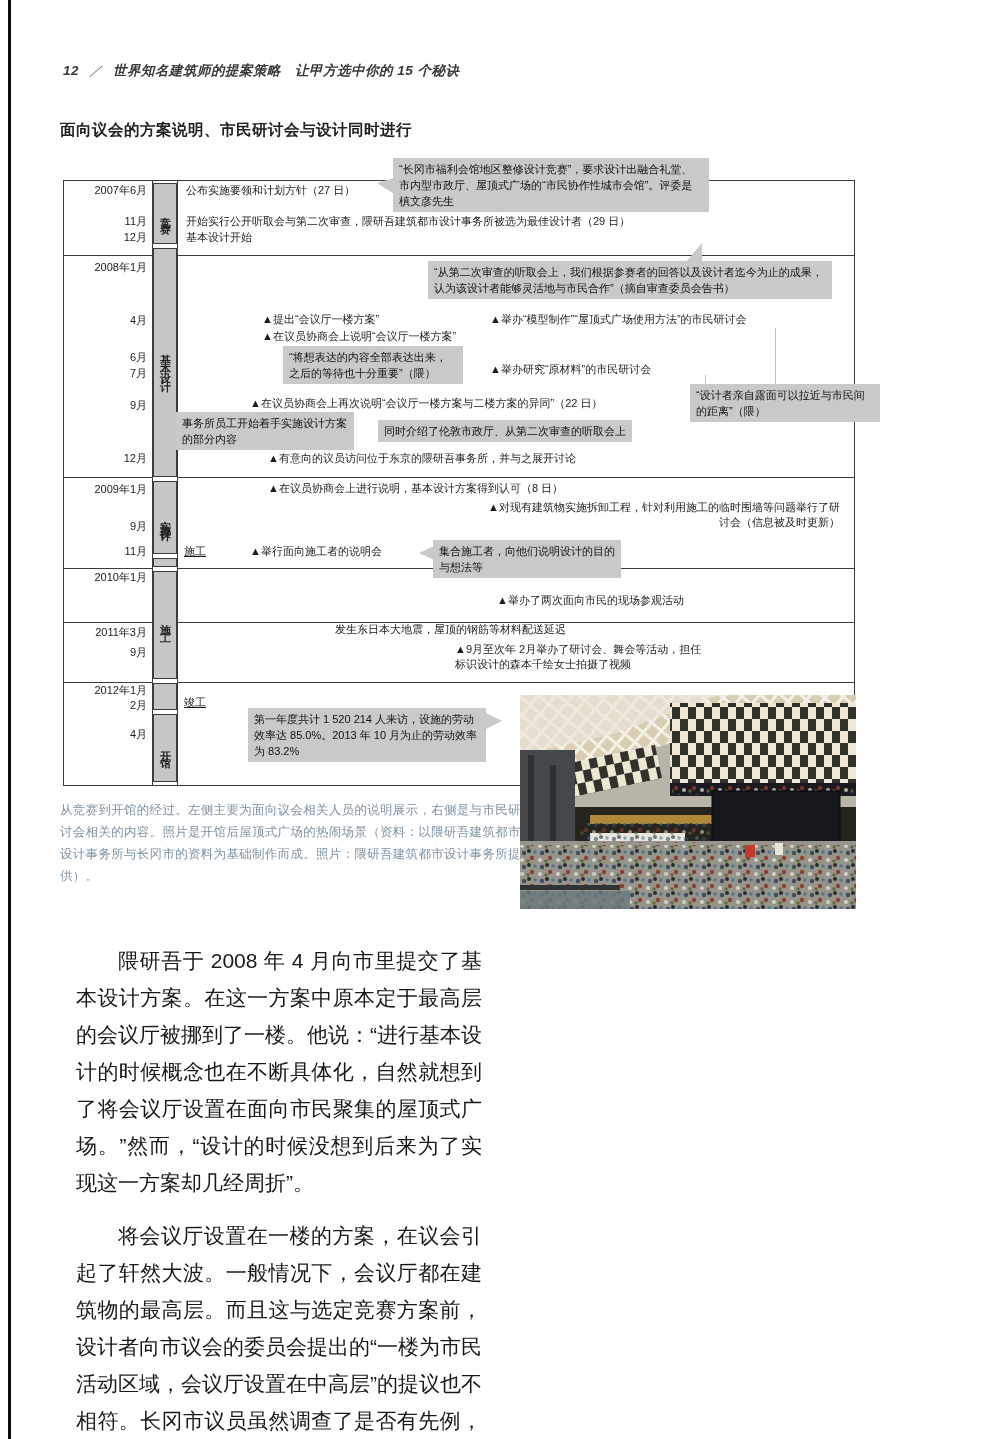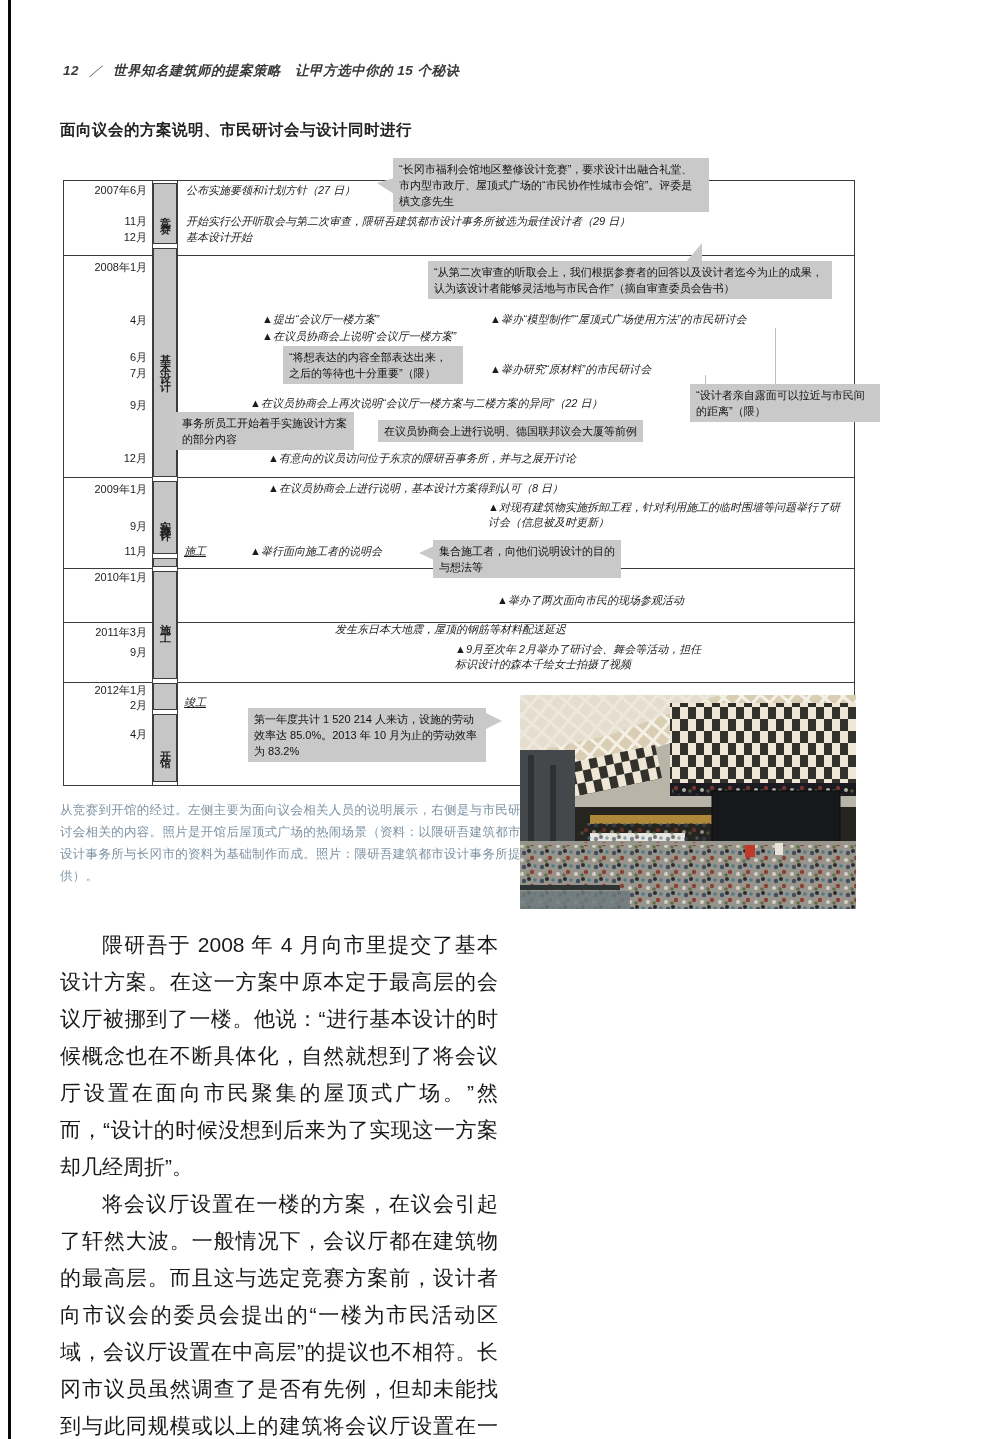--- a/index.html
+++ b/index.html
@@ -12,35 +12,35 @@
 
   
   .tframe{position:absolute;left:63px;top:180px;width:792px;height:606px;border:1px solid #3c3c3c;box-sizing:border-box;background:#fff;z-index:1;}
   .row-line{position:absolute;left:64px;width:790px;height:1px;background:#3c3c3c;z-index:2;}
   .phase-strip{position:absolute;left:152px;top:181px;width:26px;height:604px;background:#fff;
                border-left:1px solid #3c3c3c;border-right:1px solid #3c3c3c;box-sizing:border-box;z-index:3;}
   .phase{position:absolute;left:153px;width:24px;background:#c6c6c6;border:1px solid #3c3c3c;box-sizing:border-box;
          writing-mode:vertical-rl;text-orientation:upright;display:flex;align-items:center;justify-content:center;
          font-size:11px;font-weight:bold;color:#222;z-index:4;}
   .date{position:absolute;left:63px;width:84px;text-align:right;font-size:11px;color:#1c1c1c;white-space:nowrap;z-index:5;}
-  .ev{position:absolute;font-size:11px;line-height:15px;color:#1c1c1c;white-space:nowrap;z-index:5;font-style:italic;}
+  .ev{position:absolute;font-size:11px;line-height:15px;color:#1c1c1c;white-space:nowrap;z-index:5;}
   .ul{text-decoration:underline;}
   .gbox{position:absolute;background:#c9c9c9;font-size:11px;line-height:16px;color:#111;padding:3px 6px;
         box-sizing:border-box;z-index:6;white-space:normal;}
   .conn{position:absolute;width:1px;background:#bdbdbd;z-index:2;}
   .tri{position:absolute;width:0;height:0;z-index:6;}
 
   .caption{position:absolute;left:60px;top:799px;width:462px;font-size:12.5px;line-height:22px;
            color:#7e93a3;letter-spacing:.3px;}
   .photo{position:absolute;left:520px;top:695px;width:336px;height:214px;z-index:7;background:#9a968c;}
   .photo svg{display:block;}
 
   .bodytext{position:absolute;left:60px;top:926px;width:438px;font-size:21px;line-height:37px;
             color:#191919;text-align:justify;}
-  .bodytext p{margin:0;text-indent:2em;}
+  .bodytext p{margin:16px;text-indent:2em;}
 </style>
 </head>
 <body>
 
 <div class="page">
   <div class="edge-line"></div>
 
   <div class="header">
     <span>12</span><span class="sep">／</span><span>世界知名建筑师的提案策略　让甲方选中你的 15 个秘诀</span>
   </div>
@@ -88,38 +88,38 @@
   <div class="ev" style="left:186px;top:183px">公布实施要领和计划方针（27 日）</div>
   <div class="ev" style="left:186px;top:214px">开始实行公开听取会与第二次审查，隈研吾建筑都市设计事务所被选为最佳设计者（29 日）</div>
   <div class="ev" style="left:186px;top:230px">基本设计开始</div>
   <div class="ev" style="left:262px;top:312px">▲提出“会议厅一楼方案”</div>
   <div class="ev" style="left:490px;top:312px">▲举办“模型制作”“屋顶式广场使用方法”的市民研讨会</div>
   <div class="ev" style="left:262px;top:329px">▲在议员协商会上说明“会议厅一楼方案”</div>
   <div class="ev" style="left:490px;top:362px">▲举办研究“原材料”的市民研讨会</div>
   <div class="ev" style="left:250px;top:396px">▲在议员协商会上再次说明“会议厅一楼方案与二楼方案的异同”（22 日）</div>
   <div class="ev" style="left:268px;top:451px">▲有意向的议员访问位于东京的隈研吾事务所，并与之展开讨论</div>
   <div class="ev" style="left:268px;top:481px">▲在议员协商会上进行说明，基本设计方案得到认可（8 日）</div>
-  <div class="ev" style="left:488px;top:500px;width:352px;white-space:normal;text-align:left">▲对现有建筑物实施拆卸工程，针对利用施工的临时围墙等问题举行了研讨会（信息被及时更新）</div>
+  <div class="ev" style="left:488px;top:500px;width:352px;white-space:normal;text-align:right">▲对现有建筑物实施拆卸工程，针对利用施工的临时围墙等问题举行了研讨会（信息被及时更新）</div>
   <div class="ev ul" style="left:184px;top:544px">施工</div>
   <div class="ev" style="left:250px;top:544px">▲举行面向施工者的说明会</div>
   <div class="ev" style="left:497px;top:593px">▲举办了两次面向市民的现场参观活动</div>
   <div class="ev" style="left:335px;top:622px">发生东日本大地震，屋顶的钢筋等材料配送延迟</div>
   <div class="ev" style="left:455px;top:642px;width:256px;white-space:normal;text-align:left">▲9月至次年 2月举办了研讨会、舞会等活动，担任标识设计的森本千绘女士拍摄了视频</div>
   <div class="ev ul" style="left:184px;top:695px">竣工</div>
 
   <div class="gbox" style="left:393px;top:158px;width:316px;z-index:8">“长冈市福利会馆地区整修设计竞赛”，要求设计出融合礼堂、市内型市政厅、屋顶式广场的“市民协作性城市会馆”。评委是槙文彦先生</div>
   <div class="tri" style="left:377px;top:178px;border-right:17px solid #c9c9c9;border-top:5px solid transparent;border-bottom:11px solid transparent;z-index:8"></div>
 
   <div class="gbox" style="left:428px;top:261px;width:404px">“从第二次审查的听取会上，我们根据参赛者的回答以及设计者迄今为止的成果，认为该设计者能够灵活地与市民合作”（摘自审查委员会告书）</div>
   <div class="tri" style="left:686px;top:243px;border-bottom:19px solid #c9c9c9;border-left:16px solid transparent"></div>
 
   <div class="gbox" style="left:283px;top:346px;width:180px">“将想表达的内容全部表达出来，之后的等待也十分重要”（隈）</div>
   <div class="gbox" style="left:690px;top:384px;width:190px">“设计者亲自露面可以拉近与市民间的距离”（隈）</div>
   <div class="gbox" style="left:176px;top:412px;width:178px">事务所员工开始着手实施设计方案的部分内容</div>
-  <div class="gbox" style="left:378px;top:420px;white-space:nowrap">在议员协商会上进行说明、德国联邦议会大厦等前例</div>
+  <div class="gbox" style="left:378px;top:420px;white-space:nowrap">同时介绍了伦敦市政厅、从第二次审查的听取会上</div>
 
   <div class="gbox" style="left:433px;top:540px;width:188px">集合施工者，向他们说明设计的目的与想法等</div>
   <div class="tri" style="left:419px;top:546px;border-right:15px solid #c9c9c9;border-top:7px solid transparent;border-bottom:7px solid transparent"></div>
 
   <div class="gbox" style="left:248px;top:708px;width:238px">第一年度共计 1 520 214 人来访，设施的劳动效率达 85.0%。2013 年 10 月为止的劳动效率为 83.2%</div>
   <div class="tri" style="left:484px;top:712px;border-left:18px solid #c9c9c9;border-top:9px solid transparent;border-bottom:9px solid transparent"></div>
 
   <div class="photo">
     <svg width="336" height="214" viewBox="0 0 336 214">
       <defs>

